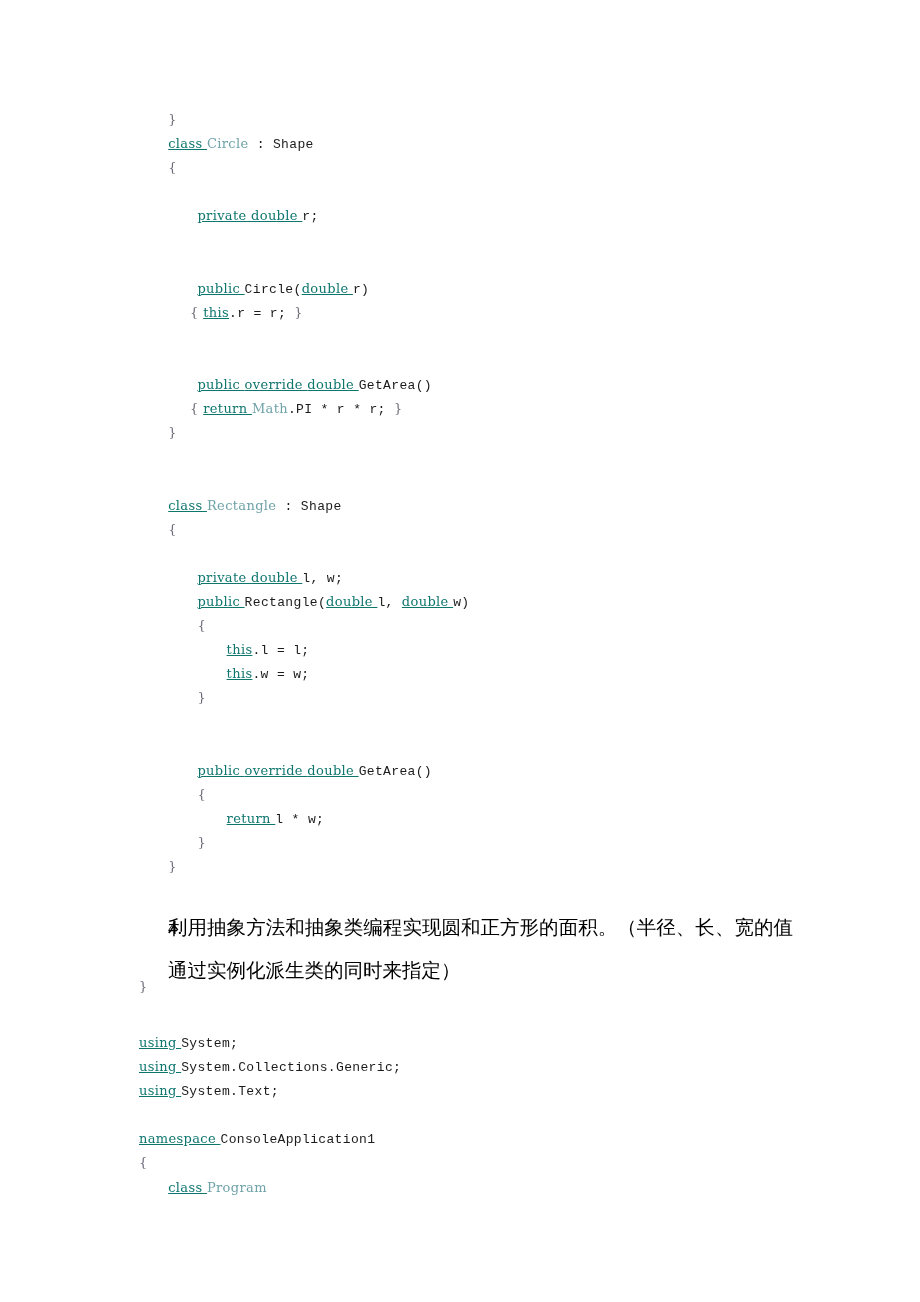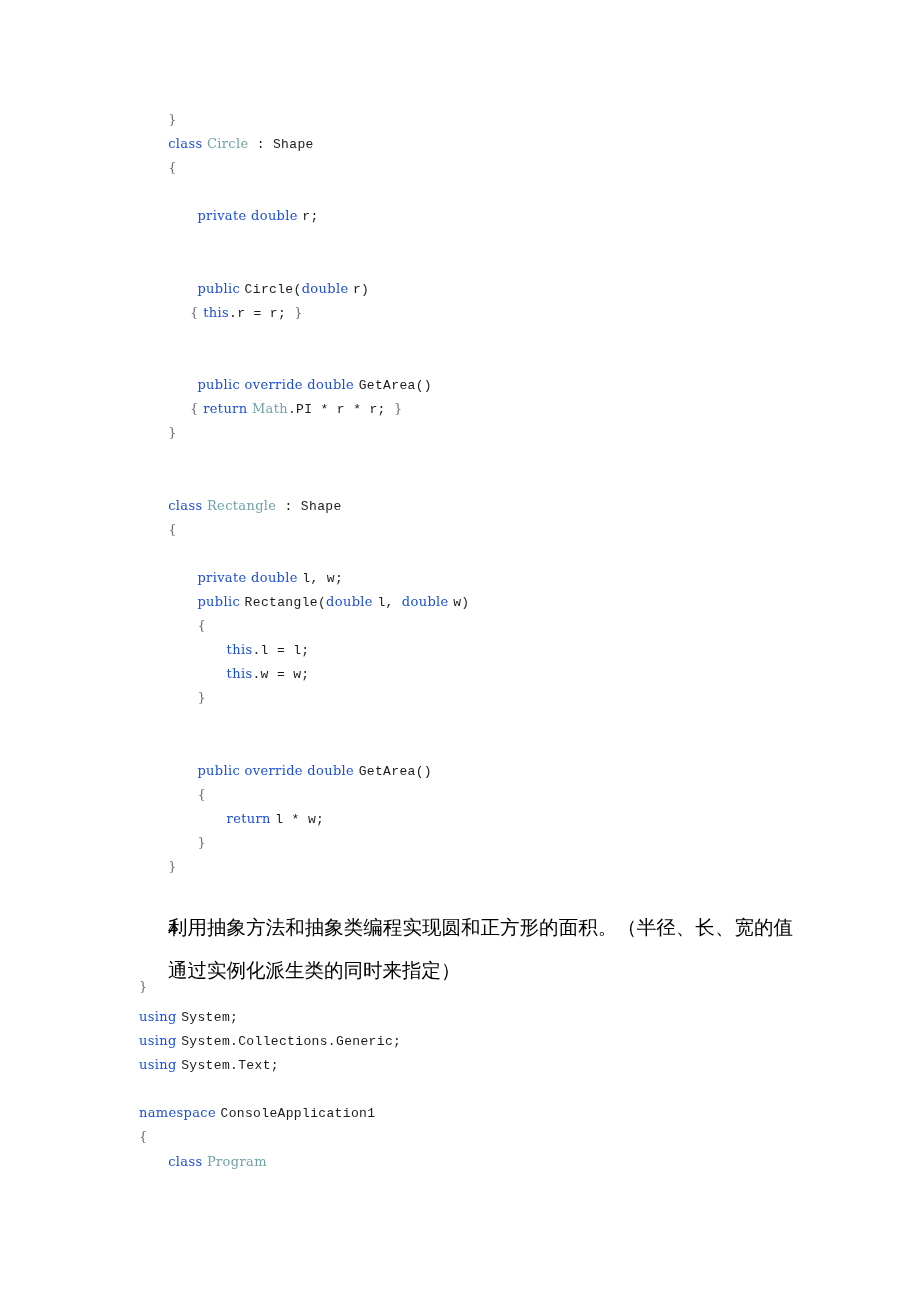--- a/index.html
+++ b/index.html
@@ -28,31 +28,31 @@
   .code-block {
     position: absolute;
     font-family: "DejaVu Serif", "Liberation Serif", serif;
     font-size: 13.0px;
     line-height: 24.1px;
     white-space: pre;
     letter-spacing: 0.35px;
     color: #1b1b1b;
   }
   #code-top  { left: 0px; top: 108px;  width: 920px; }
-  #code-bot  { left: 0px; top: 1005px; width: 920px; }
+  #code-bot  { left: 0px; top: 1031px; width: 920px; }
 
   .code-line {
     white-space: pre;
     height: 24.1px;
     display: block;
   }
   .code-line.blank { color: transparent; }
 
   
-  .tok-kw   { color: #1d4ed8; }          
+  .tok-kw   { color: #0f766e; text-decoration: underline; }          
   .tok-type { color: #6fa3a8; }          
   .tok-pln  { color: #1b1b1b; font-family: Liberation Mono, monospace; }          
   .tok-brace{ color: #6b6b78; }          
 
   
   #heading {
     position: absolute;
     left: 168px;
     top: 906px;
     width: 625px;

